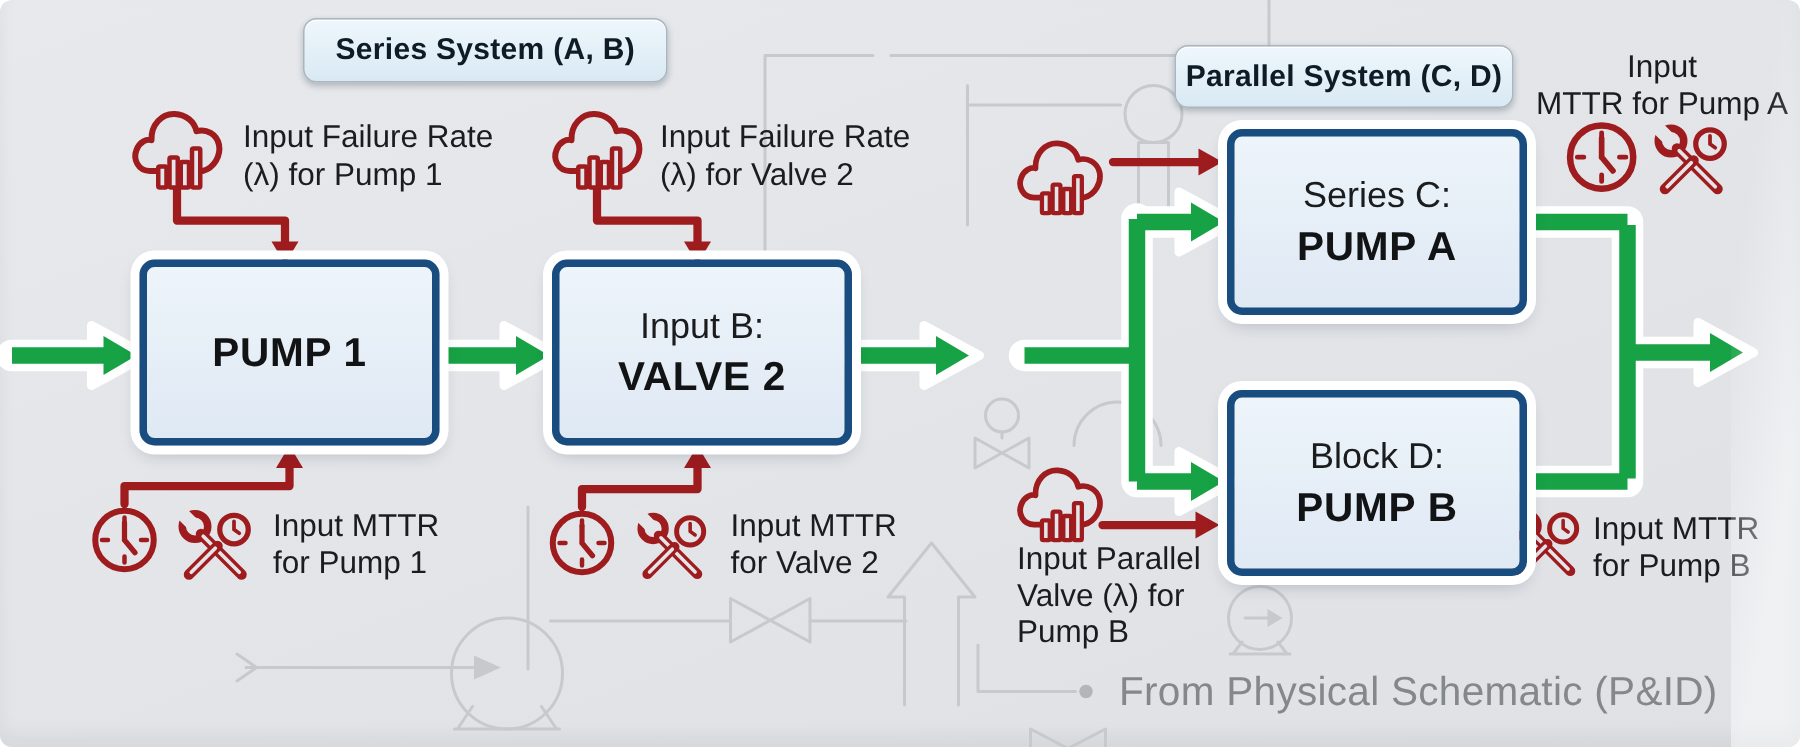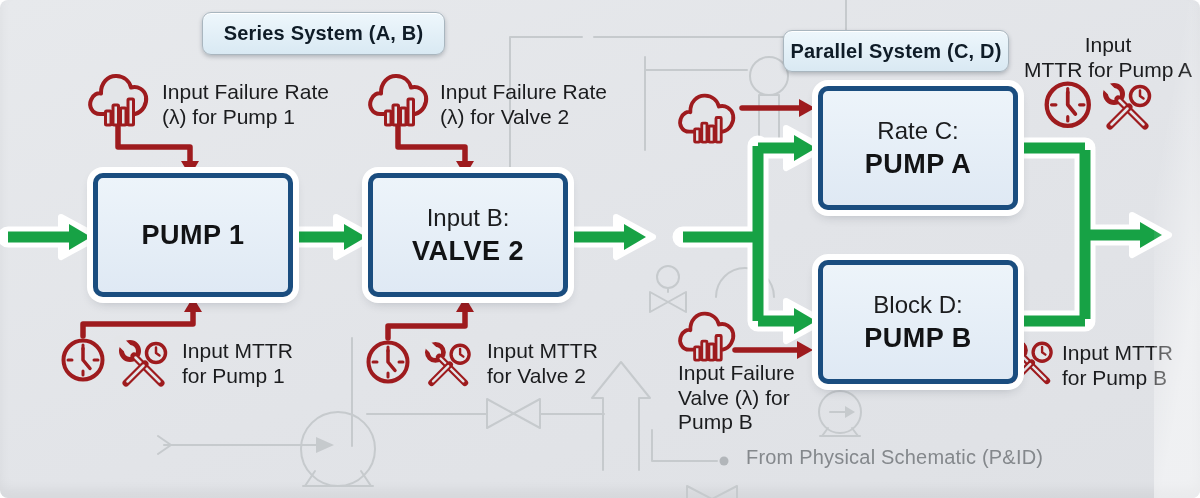--- a/index.html
+++ b/index.html
@@ -31,21 +31,21 @@
   .block{position:absolute;width:200px;height:124px;box-sizing:border-box;
          border:5px solid var(--navy,#1a4d7f);border-radius:10px;
          background:linear-gradient(180deg,#edf4fa, var(--blockfill,#dfe9f4));
          box-shadow:0 0 0 6px #ffffff, 0 5px 12px rgba(30,40,55,.28);
          display:flex;flex-direction:column;align-items:center;justify-content:center;gap:4px;}
   .block .b1{font-size:24px;color:#1b1c1e;}
   .block .b2{font-size:27px;font-weight:700;color:#121315;letter-spacing:.5px;}
   
   .ann{position:absolute;font-size:21px;line-height:24.5px;color:var(--text,#1b1c1e);white-space:nowrap;}
   .ann.center{text-align:center;white-space:normal;}
-  .caption{position:absolute;font-size:20px;color:var(--caption_gray,#84888c);letter-spacing:.2px;white-space:nowrap;}
+  .caption{position:absolute;font-size:27px;color:var(--caption_gray,#84888c);letter-spacing:.2px;white-space:nowrap;}
   .edgelight{position:absolute;right:0;top:0;width:46px;height:100%;
              background:linear-gradient(100deg,rgba(255,255,255,0) 25%,rgba(255,255,255,.5) 70%);pointer-events:none;}
 </style>
 </head>
 <body>
 
 <div id="stage">
 
   <svg class="layer" width="1200" height="498" viewBox="0 0 1200 498">
 
@@ -177,21 +177,21 @@
   <div class="block" style="left:93px;top:173px;">
     <div class="b2">PUMP 1</div>
   </div>
 
   <div class="block" style="left:368px;top:173px;">
     <div class="b1">Input B:</div>
     <div class="b2">VALVE 2</div>
   </div>
 
   <div class="block" style="left:818px;top:86px;">
-    <div class="b1">Rate C:</div>
+    <div class="b1">Series C:</div>
     <div class="b2">PUMP A</div>
   </div>
 
   <div class="block" style="left:818px;top:260px;">
     <div class="b1">Block D:</div>
     <div class="b2">PUMP B</div>
   </div>
 
   <div class="ann" style="left:162px;top:80px;">
     <div>Input Failure Rate</div>
@@ -212,21 +212,21 @@
     <div>Input MTTR</div>
     <div>for Valve 2</div>
   </div>
 
   <div class="ann center" style="left:1022px;top:33px;width:172px;">
     <div>Input</div>
     <div>MTTR for Pump A</div>
   </div>
 
   <div class="ann" style="left:678px;top:361px;">
-    <div>Input Failure</div>
+    <div>Input Parallel</div>
     <div>Valve (λ) for</div>
     <div>Pump B</div>
   </div>
 
   <div class="ann" style="left:1062px;top:341px;">
     <div>Input MTTR</div>
     <div>for Pump B</div>
   </div>
 
   <div class="caption" style="left:746px;top:446px;">From Physical Schematic (P&amp;ID)</div>

